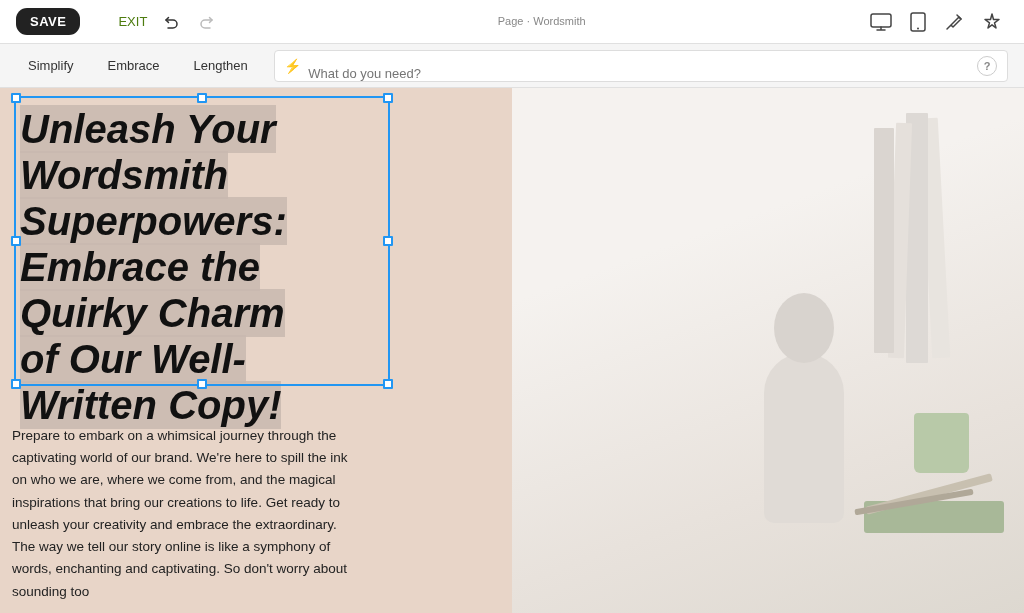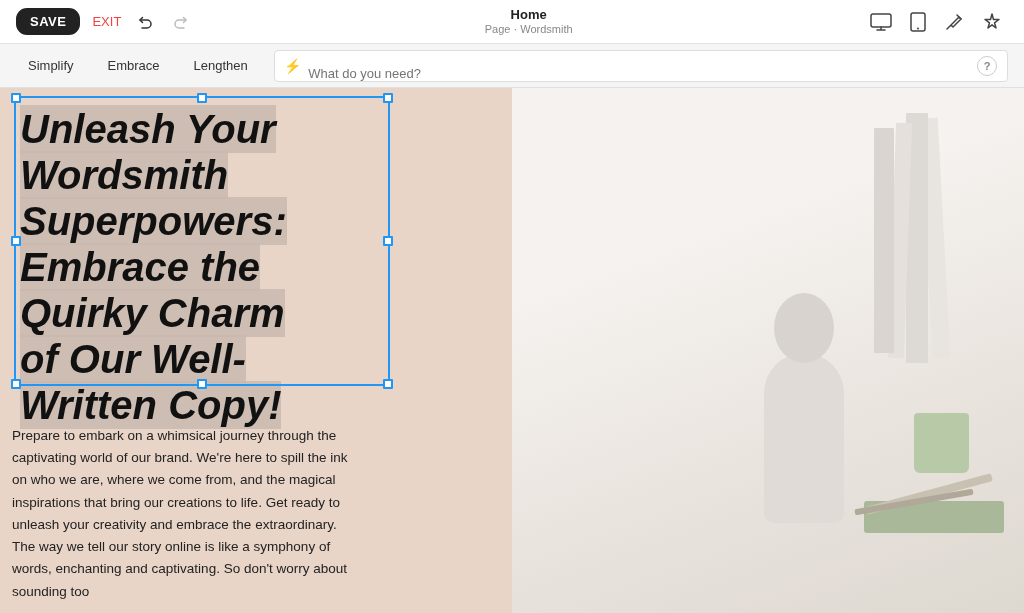--- a/index.html
+++ b/index.html
@@ -23,23 +23,24 @@
       font-size: 13px;
       font-weight: 700;
       border-radius: 11px;
       cursor: pointer;
       letter-spacing: 0.5px;
     }
     #exit-btn {
       background: none;
       border: none;
       font-size: 13px;
-      color: #ef4444;
+      color: #4d7c0f;
       cursor: pointer;
       font-weight: 500;
+      margin-left: 26px;
     }
     .nav-icon-btn {
       background: none;
       border: none;
       cursor: pointer;
       color: #555;
       font-size: 16px;
       padding: 4px;
       display: flex; align-items: center; justify-content: center;
     }
@@ -236,21 +237,20 @@
       </svg>
   </button>
   <button class="nav-icon-btn" title="Redo" disabled="">
     <svg width="16" height="16" viewBox="0 0 16 16" fill="none">
         <path d="M13 6H6C3.8 6 2 7.8 2 10C2 12.2 3.8 14 6 14H11" stroke="#bbb" stroke-width="1.5" stroke-linecap="round"></path>
         <path d="M13 6L10.5 3.5M13 6L10.5 8.5" stroke="#bbb" stroke-width="1.5" stroke-linecap="round" stroke-linejoin="round"></path>
       </svg>
   </button>
 
   <div id="topbar-center">
-    <div class="page-title">Home</div>
     <div class="page-subtitle">Page · Wordsmith</div>
   </div>
 
   <div class="topbar-right-icons">
     <button class="topbar-icon-btn" title="Desktop view">
       <svg width="22" height="18" viewBox="0 0 22 18" fill="none">
           <rect x="1" y="1" width="20" height="13" rx="2" stroke="#444" stroke-width="1.5"></rect>
           <path d="M7 17H15M11 14V17" stroke="#444" stroke-width="1.5" stroke-linecap="round"></path>
         </svg>
     </button>

